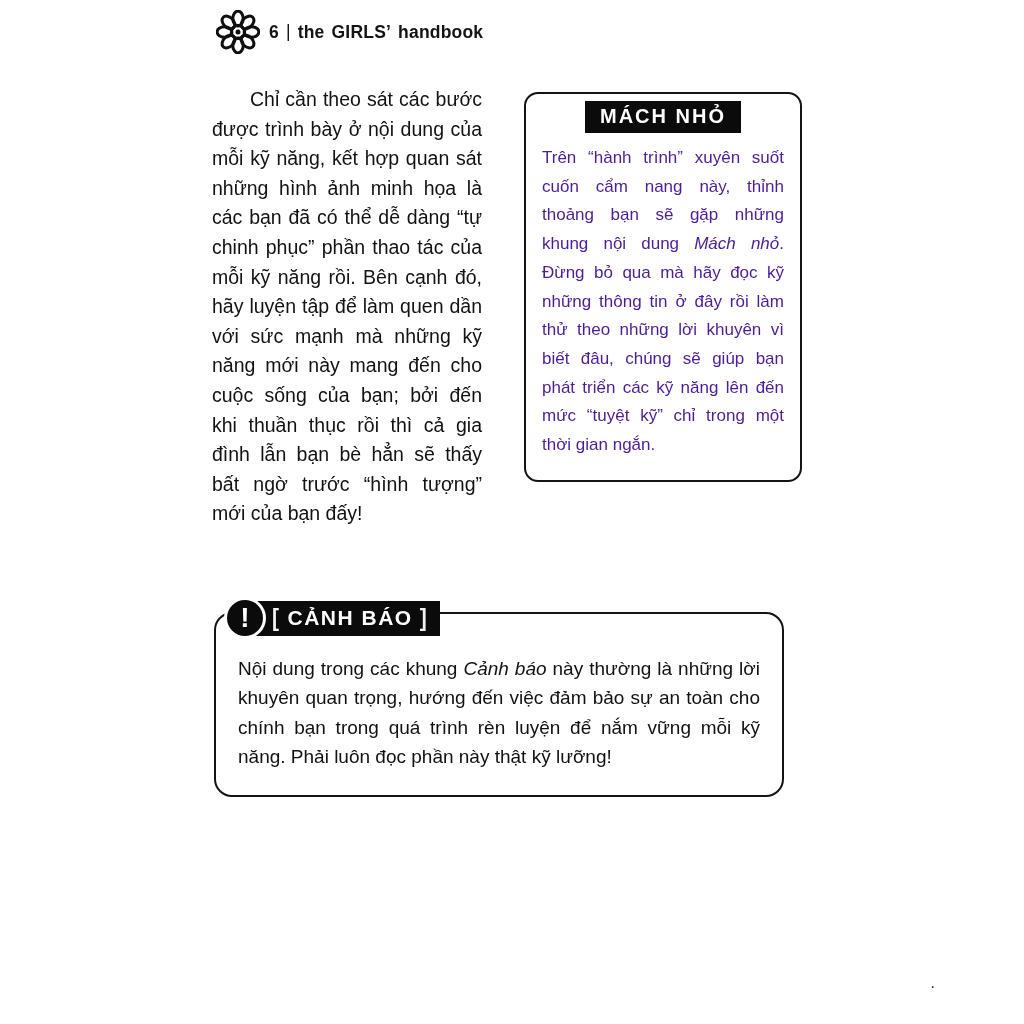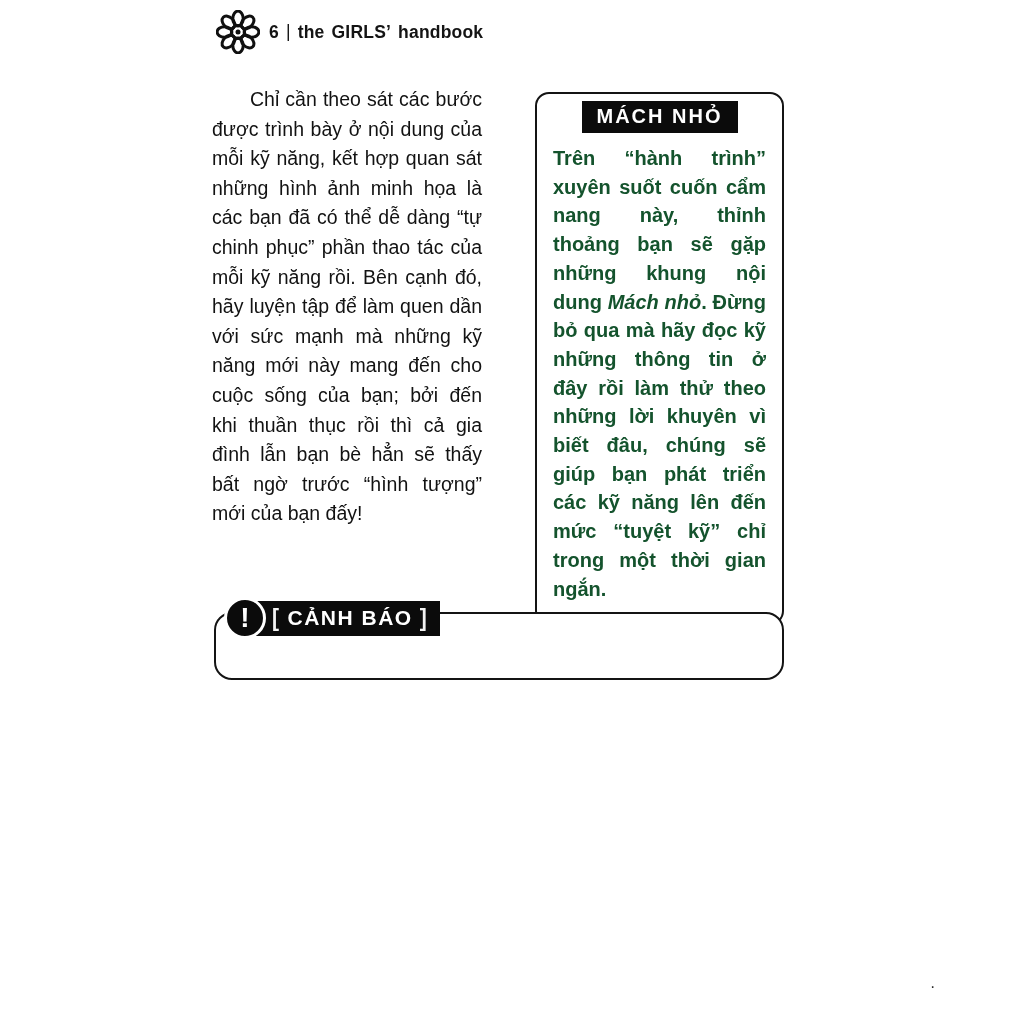--- a/index.html
+++ b/index.html
@@ -45,47 +45,46 @@
     font-size: 19.5px;
     line-height: 29.6px;
     text-align: justify;
     text-indent: 38px;
     color: #121212;
   }
 
   
   .tip-box {
     position: absolute;
-    left: 535px;
+    left: 524px;
     top: 92px;
-    width: 249px;
+    width: 278px;
     border: 2px solid #141414;
     border-radius: 14px;
     padding: 50px 16px 20px 16px;
     background: #ffffff;
   }
   .tip-title {
     position: absolute;
     top: 7px;
     left: 50%;
     transform: translateX(-50%);
     background: #0b0b0b;
     color: #ffffff;
     font-weight: bold;
     font-size: 20px;
     letter-spacing: 2px;
     padding: 4px 15px 5px 15px;
     white-space: nowrap;
   }
   .tip-body {
-    font-size: 20px;
+    font-size: 17px;
     line-height: 28.7px;
     text-align: justify;
-    color: #14532d;
-    font-weight: bold;
+    color: #4c1d95;
   }
   .tip-body .ital, .warning-body .ital { font-style: italic; }
 
   
   .warning-box {
     position: absolute;
     left: 214px;
     top: 612px;
     width: 570px;
     border: 2px solid #141414;
@@ -185,17 +184,18 @@
 
   <section class="warning-box">
     <div class="warning-label">
       <span class="warning-icon">!</span>
       <span class="warning-title">
         <span class="bracket">[</span>
         <span>CẢNH BÁO</span>
         <span class="bracket">]</span>
       </span>
     </div>
+    <p class="warning-body"><span>Nội dung trong các khung </span><span class="ital">Cảnh báo</span><span> này thường là những lời khuyên quan trọng, hướng đến việc đảm bảo sự an toàn cho chính bạn trong quá trình rèn luyện để nắm vững mỗi kỹ năng. Phải luôn đọc phần này thật kỹ lưỡng!</span></p>
   </section>
 
   <span class="page-mark">·</span>
 
 </div>
 
 </body></html>

